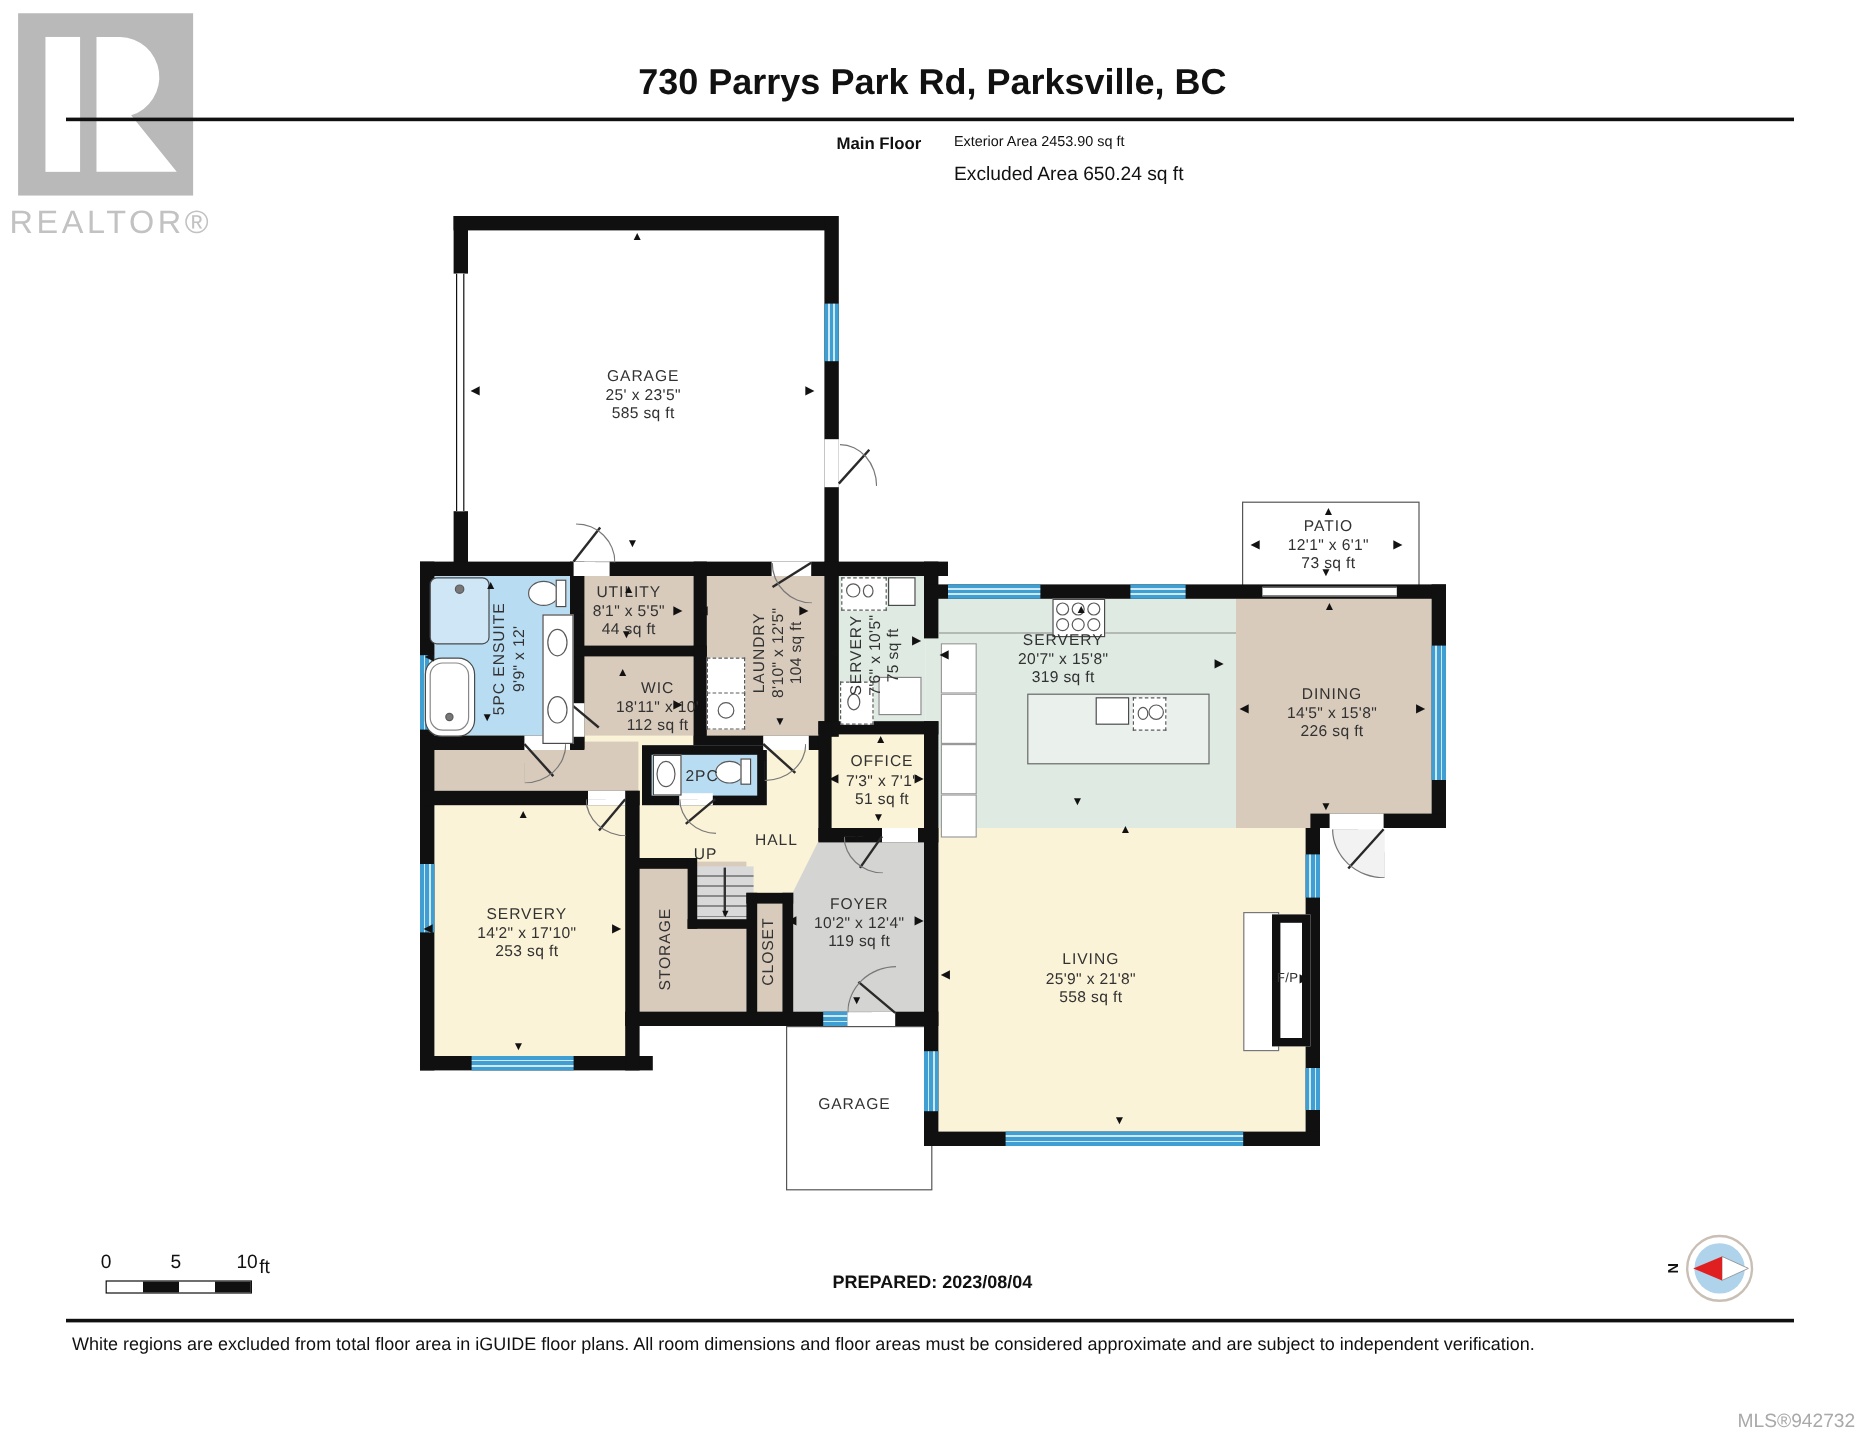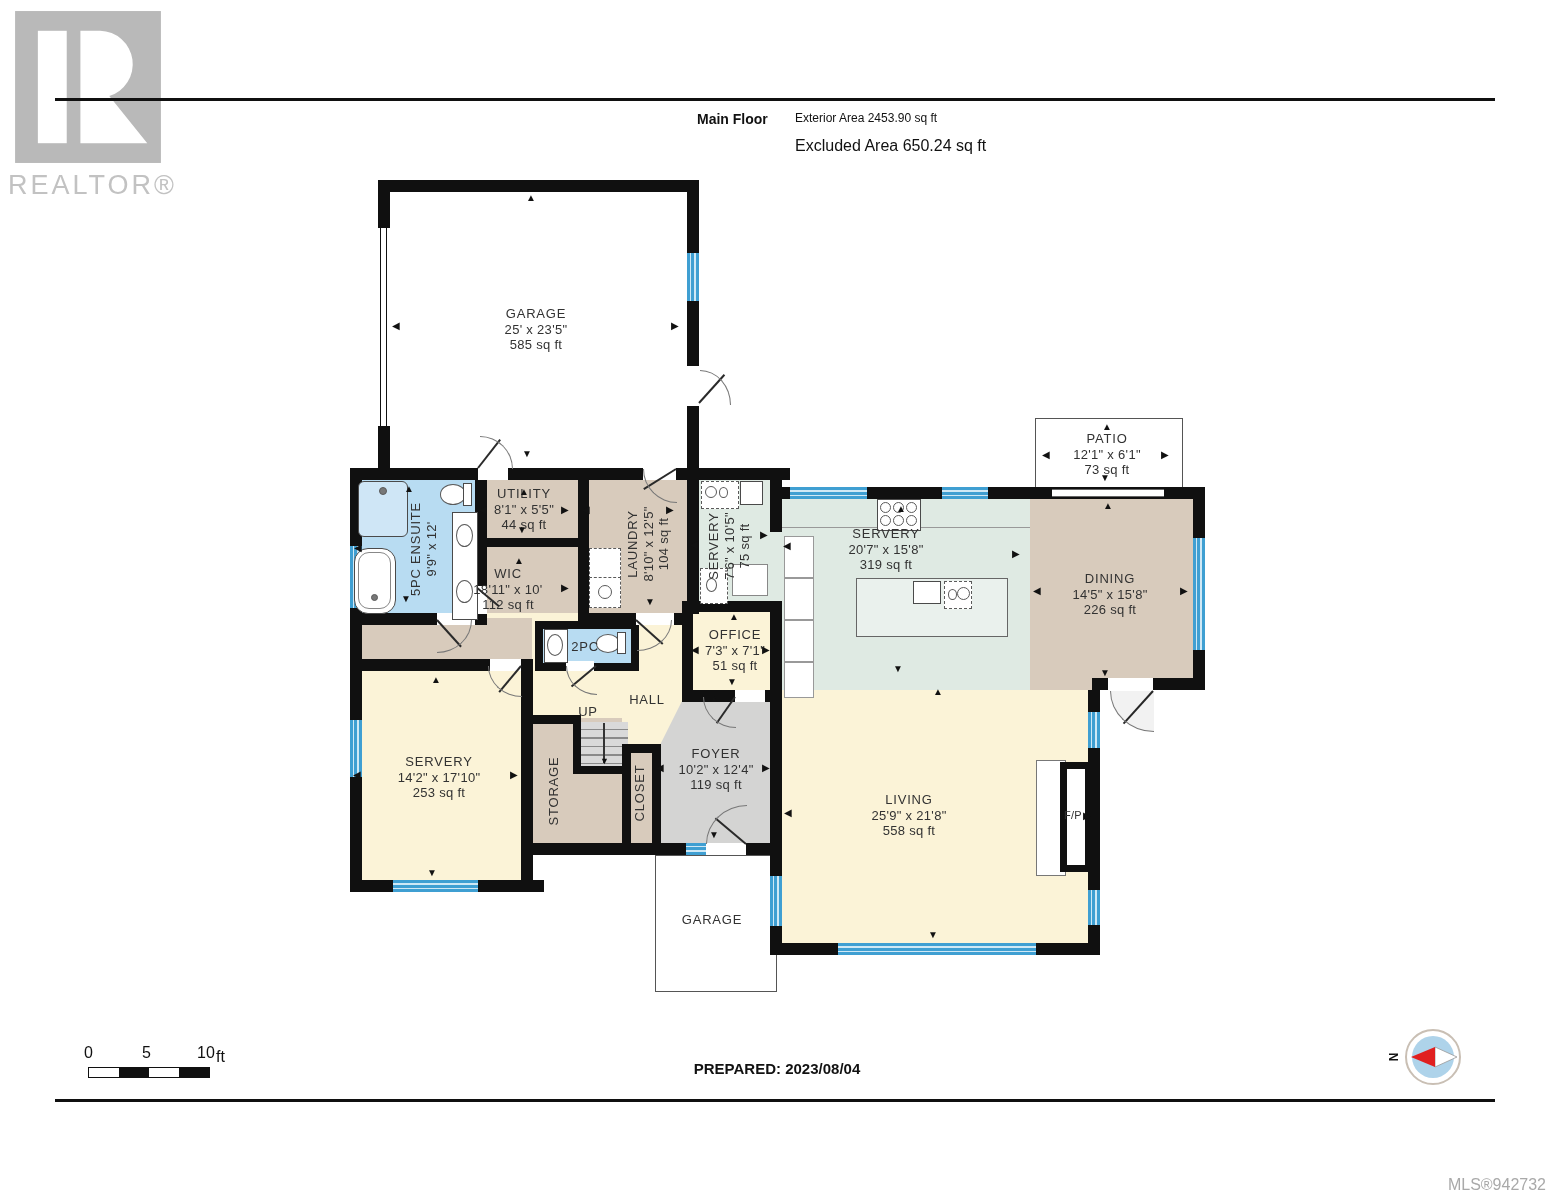--- a/index.html
+++ b/index.html
@@ -31,20 +31,21 @@
 
 <div id="page">
 
   <svg class="abs" style="left:12px;top:8px" width="152" height="158" viewBox="0 0 100 104">
     <rect x="2" y="2" width="96" height="100" fill="#b9b9b9"></rect>
     <rect x="17" y="15" width="19" height="74" fill="#ffffff"></rect>
     <path d="M45 15 h13 a22 22 0 0 1 6 43 l25 31 h-44 z" fill="#ffffff"></path>
   </svg>
   <div class="abs" style="left:8px;top:170px;font-size:27px;letter-spacing:3px;color:#c2c2c2">REALTOR®</div>
 
+  <div class="abs" style="left:777px;top:52px;transform:translateX(-50%);font-size:30px;font-weight:bold;white-space:nowrap">730 Parrys Park Rd, Parksville, BC</div>
   <div class="hdr-line" style="left:55px;top:98px;width:1440px;height:3px"></div>
   <div class="abs" style="left:697px;top:111px;font-size:14px;font-weight:bold">Main Floor</div>
   <div class="abs" style="left:795px;top:111px;font-size:12px">Exterior Area 2453.90 sq ft</div>
   <div class="abs" style="left:795px;top:137px;font-size:16px">Excluded Area 650.24 sq ft</div>
 
   <div class="room" style="left:356px;top:474px;width:338px;height:150px;background:#d8cbbc"></div>
   <div class="room" style="left:481px;top:613px;width:290px;height:135px;background:#fbf3d7"></div>
   <div class="room" style="left:356px;top:618px;width:176px;height:54px;background:#d8cbbc"></div>
   <div class="room" style="left:362px;top:479px;width:113px;height:134px;background:#b8dcf2"></div>
   <div class="room" style="left:362px;top:670px;width:160px;height:210px;background:#fbf3d7"></div>
@@ -204,21 +205,21 @@
   </div>
   <div class="lbl rot" style="left:424px;top:549px">
     <div class="nm">5PC ENSUITE</div>
     <div>9'9" x 12'</div>
   </div>
   <div class="lbl" style="left:524px;top:509px">
     <div class="nm">UTILITY</div>
     <div>8'1" x 5'5"</div>
     <div>44 sq ft</div>
   </div>
-  <div class="lbl" style="left:508px;top:589px">
+  <div class="lbl" style="left:548px;top:589px">
     <div class="nm">WIC</div>
     <div>18'11" x 10'</div>
     <div>112 sq ft</div>
   </div>
   <div class="lbl rot" style="left:648px;top:544px">
     <div class="nm">LAUNDRY</div>
     <div>8'10" x 12'5"</div>
     <div>104 sq ft</div>
   </div>
   <div class="lbl rot" style="left:729px;top:546px">
@@ -345,15 +346,16 @@
     <span class="abs" style="left:2px;top:22px;font-size:12px;font-weight:bold;transform:rotate(-90deg)">N</span>
     <svg width="58" height="58" style="position:absolute;left:16px;top:0">
       <circle cx="29" cy="29" r="27" fill="#ffffff" stroke="#c9bfb4" stroke-width="2"></circle>
       <circle cx="29" cy="29" r="21" fill="#aed3ea"></circle>
       <polygon points="31,19 53,29 31,39" fill="#ffffff" stroke="#999" stroke-width="0.8"></polygon>
       <polygon points="7,29 31,19 31,39" fill="#e02020"></polygon>
     </svg>
   </div>
 
   <div class="hdr-line" style="left:55px;top:1099px;width:1440px;height:3px"></div>
+  <div class="abs" style="left:60px;top:1112px;font-size:15px">White regions are excluded from total floor area in iGUIDE floor plans. All room dimensions and floor areas must be considered approximate and are subject to independent verification.</div>
   <div class="abs" style="right:7px;top:1176px;font-size:16px;color:#a9a9a9">MLS®942732</div>
 
 </div>
 
 </body></html>

